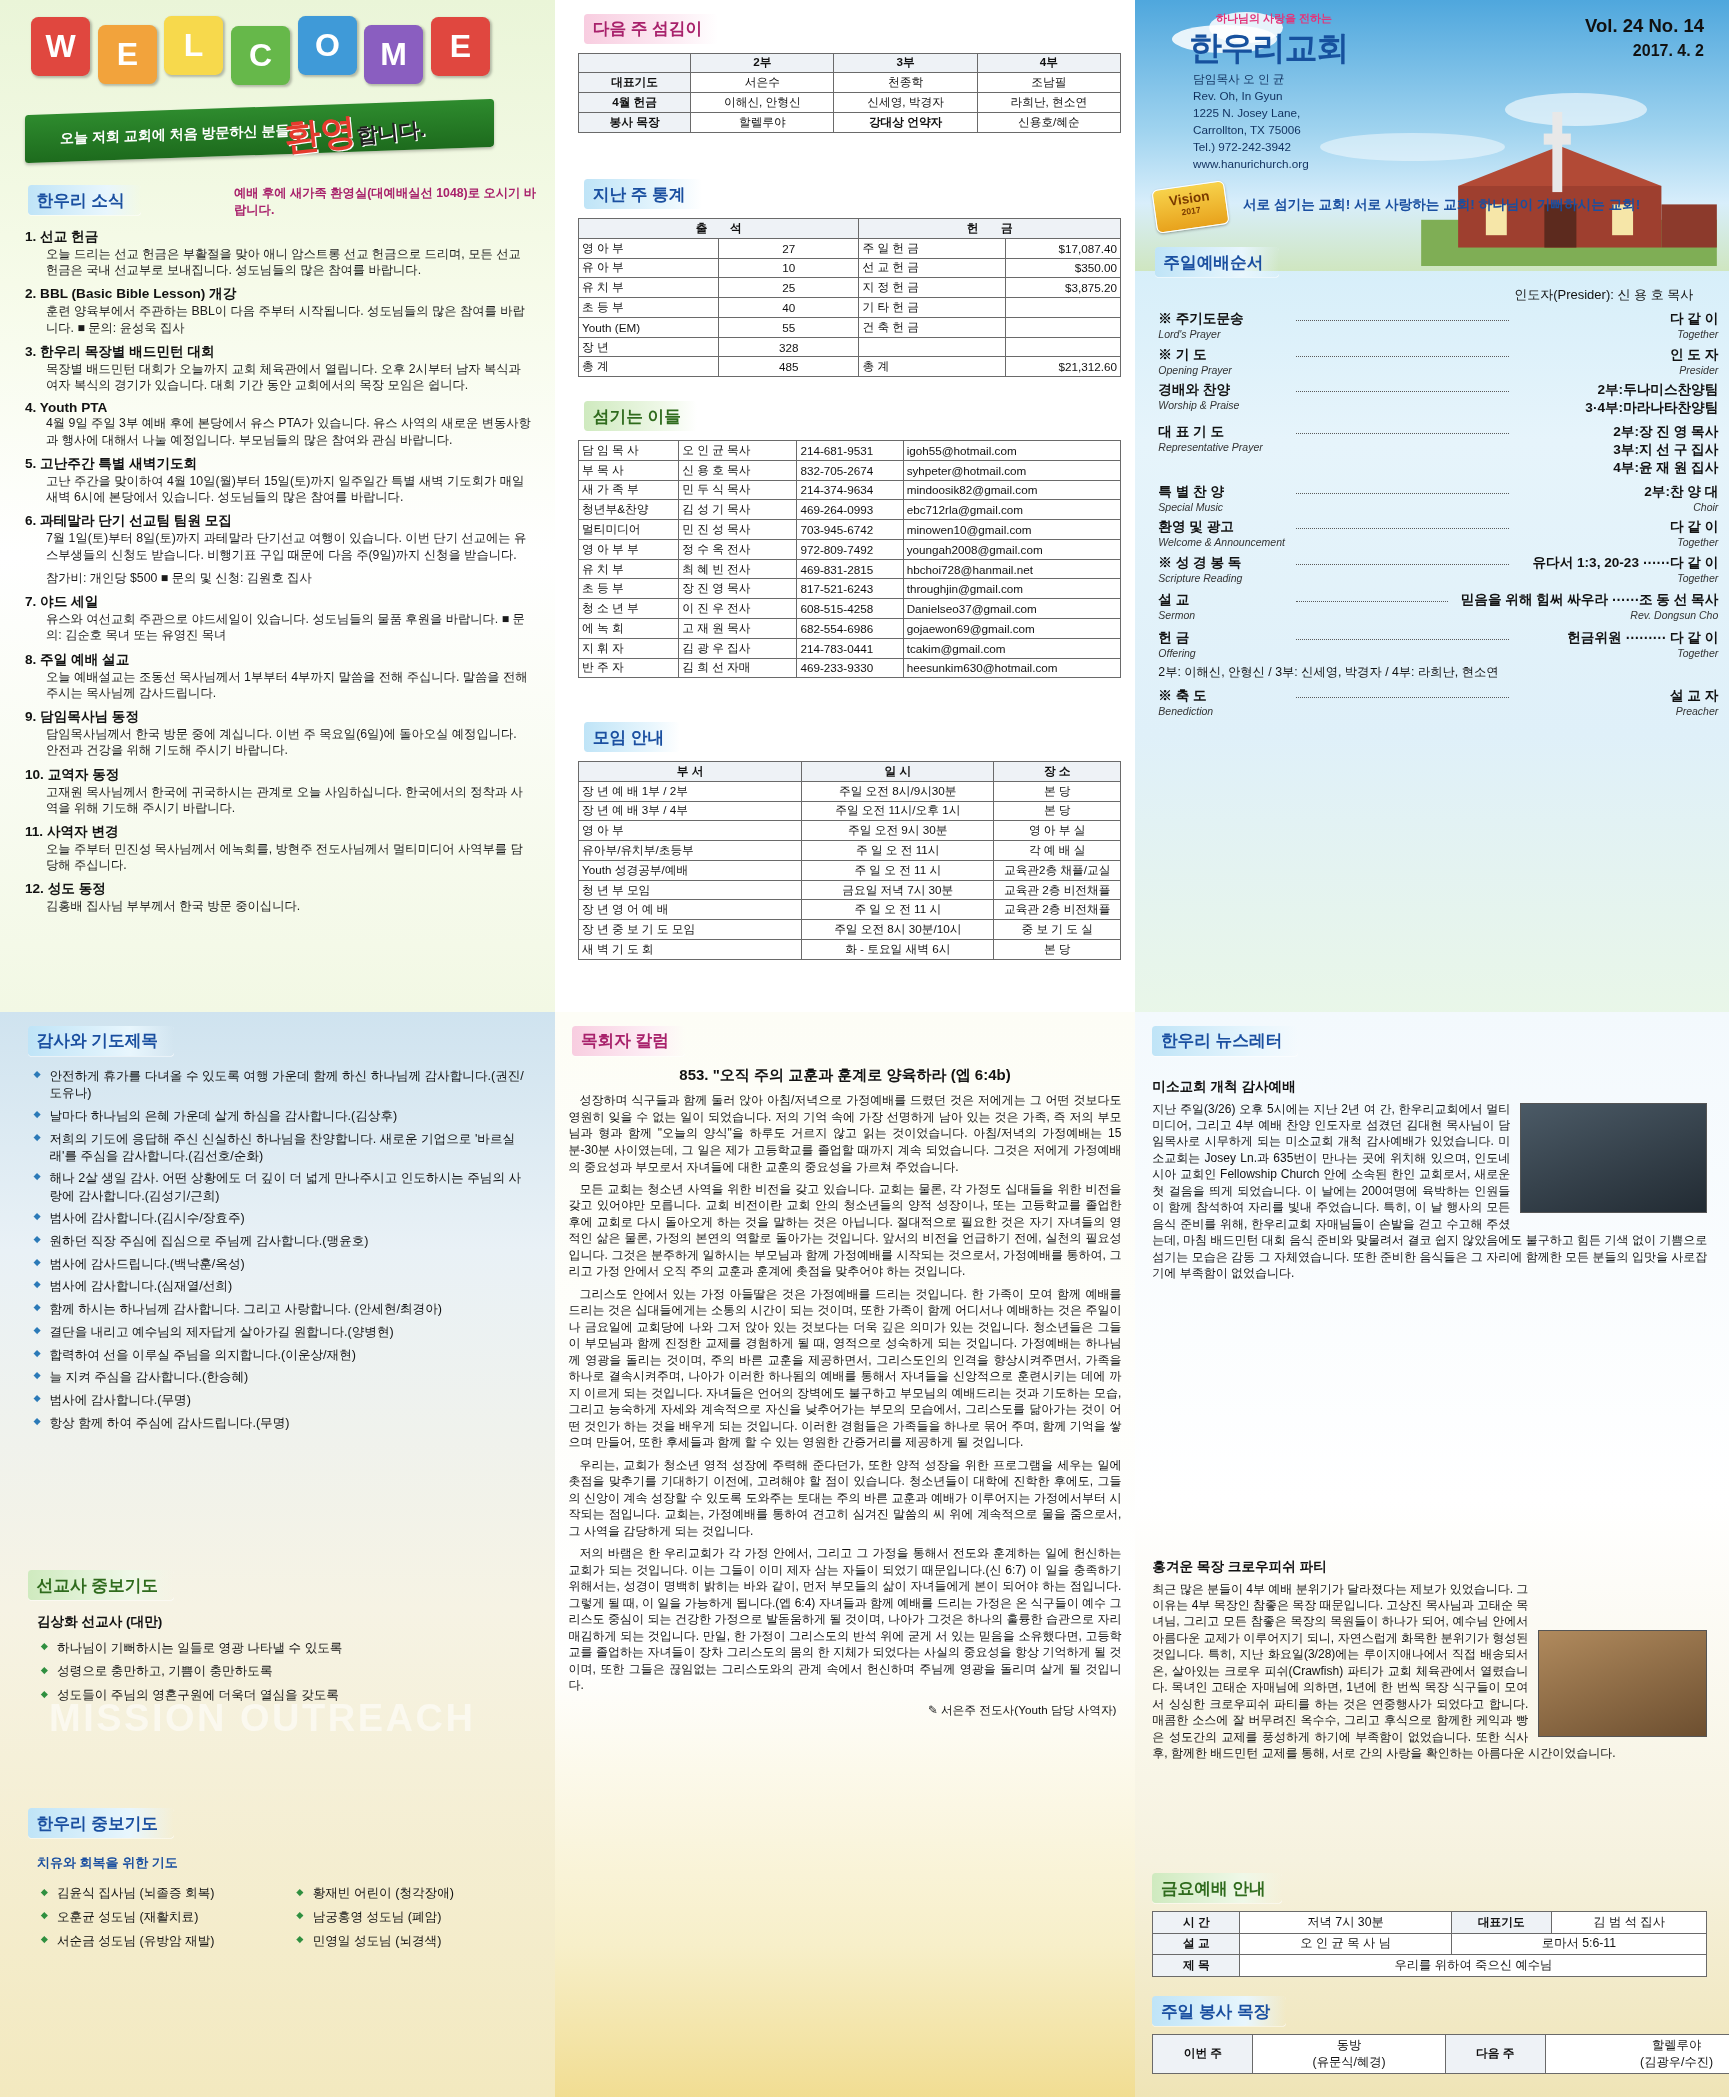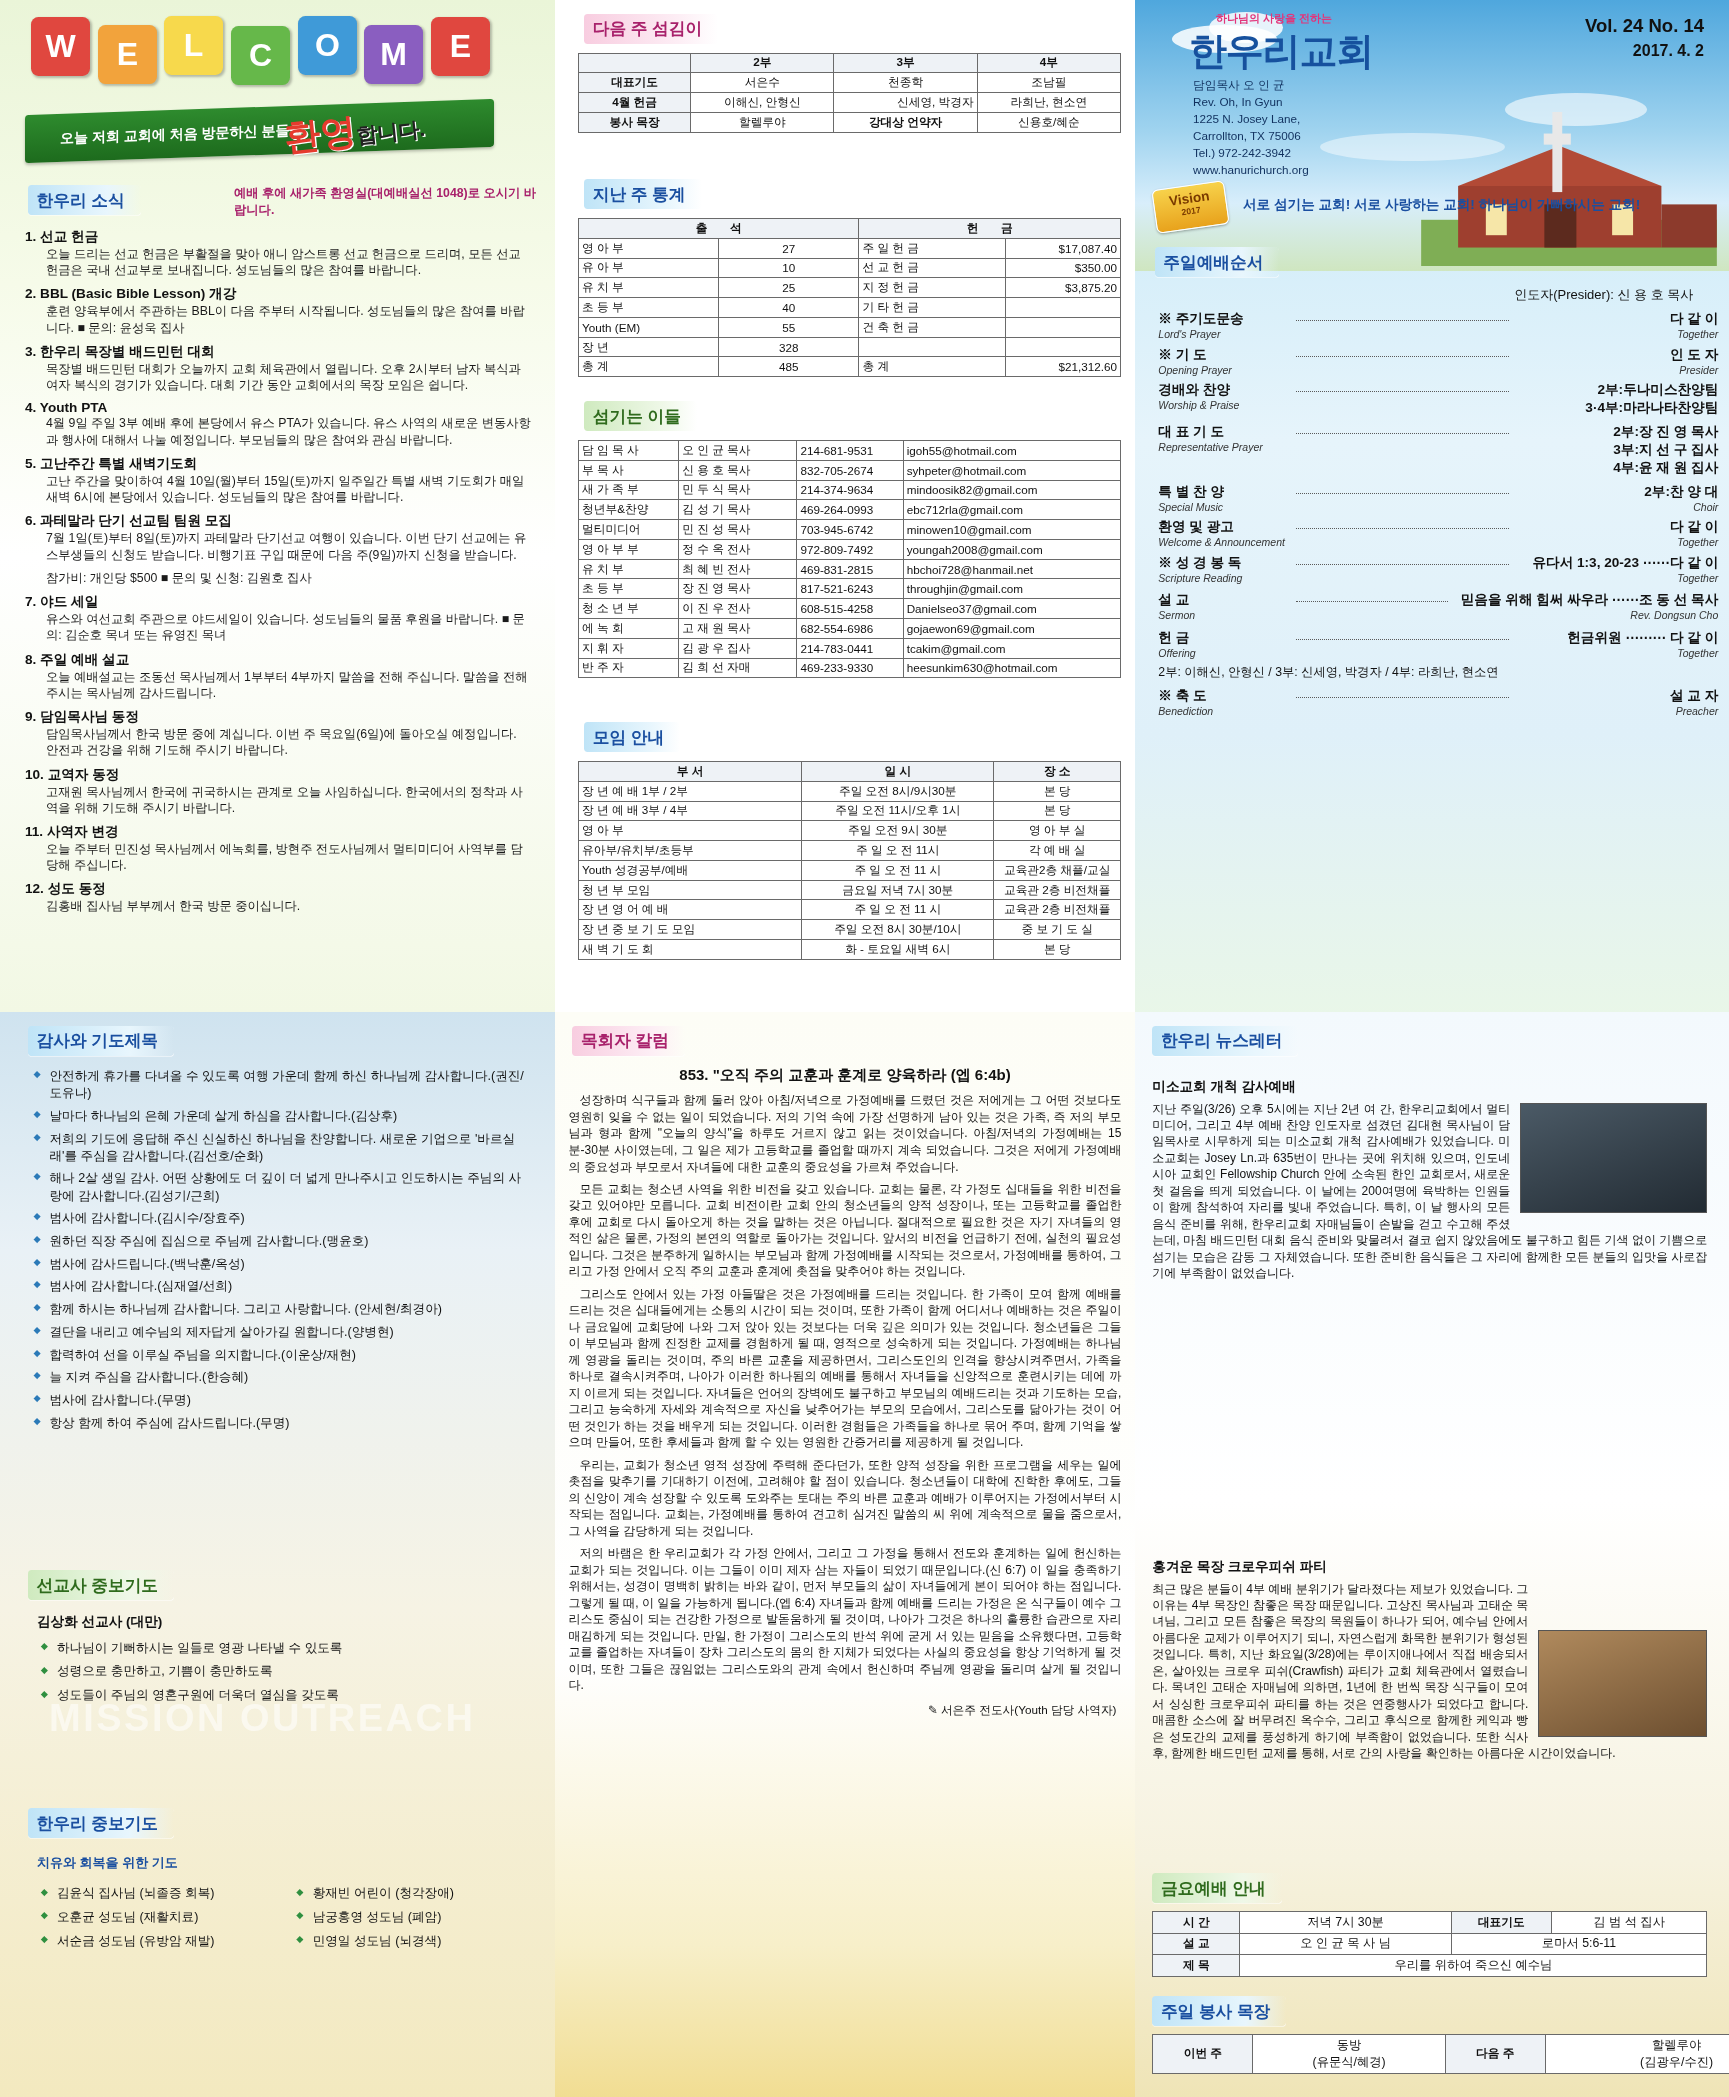--- a/index.html
+++ b/index.html
@@ -52,21 +52,21 @@
       background:linear-gradient(180deg,#bfe6f7 0%,#e6f4fb 42%,#dff0f9 70%,#eaf7e6 100%);}
   .church-banner{position:absolute;left:0;top:0;width:594px;height:271px;overflow:hidden;}
   .sky{position:absolute;inset:0;background:linear-gradient(180deg,#4fa7dd 0%,#9fd3ef 48%,#d8eefb 75%,#cfe6c0 100%);}
   .cloud{position:absolute;background:rgba(255,255,255,.85);border-radius:50%;}
   .church-bldg{position:absolute;right:12.3px;bottom:5px;width:296px;height:154px;}
   .volno{position:absolute;right:25px;top:15px;text-align:right;color:#111;font-weight:bold;}
   .volno .v1{font-size:18.5px;}
   .volno .v2{font-size:16px;margin-top:5px;}
   .logo-wrap{position:absolute;left:22px;top:11px;width:321px;color:#1a3f7a;}
   .logo-sub{font-size:11px;color:#e2357a;font-weight:bold;margin-left:59px;}
-  .logo-main{font-size:38px;font-weight:bold;color:#16519e;margin-left:32px;letter-spacing:-1.2px;}
+  .logo-main{font-size:33px;font-weight:bold;color:#16519e;margin-left:32px;letter-spacing:-1.2px;}
   .logo-line{font-size:11.7px;margin-left:36px;line-height:1.45;color:#10305e;}
   .vision{position:absolute;left:18.5px;top:185px;width:73px;height:44px;border-radius:6.2px;
           background:linear-gradient(180deg,#f7d24b,#e8a21c);border:1.9px solid #fff;color:#7a3a00;
           font-weight:bold;font-size:13.6px;text-align:center;line-height:1.1;padding-top:6.2px;box-sizing:border-box;
           box-shadow:0 1.2px 2.5px rgba(0,0,0,.3);transform:rotate(-8deg);}
   .vision small{font-size:8.6px;display:block;}
   .vision-txt{position:absolute;left:108px;top:196px;font-size:13.6px;font-weight:bold;color:#1a4fa0;}
 
   .order-box{position:absolute;left:12.3px;top:247px;width:571px;}
   .presider{text-align:right;font-size:13px;margin:8.6px 25px 6.2px 0;}
@@ -223,21 +223,21 @@
         </tr>
         <tr>
           <th>대표기도</th>
           <td style="text-align:center">서은수</td>
           <td style="text-align:center">천종학</td>
           <td style="text-align:center">조남필</td>
         </tr>
         <tr>
           <th>4월 헌금</th>
           <td style="text-align:center">이해신, 안형신</td>
-          <td style="text-align:right">신세영, 박경자</td>
+          <td style="text-align:center">신세영, 박경자</td>
           <td style="text-align:center">라희난, 현소연</td>
         </tr>
         <tr>
           <th>봉사 목장</th>
           <td style="text-align:center">할렐루야</td>
           <td style="text-align:center;font-weight:bold">강대상 언약자</td>
           <td style="text-align:center">신용호/혜순</td>
         </tr>
       </tbody>
         </table>

